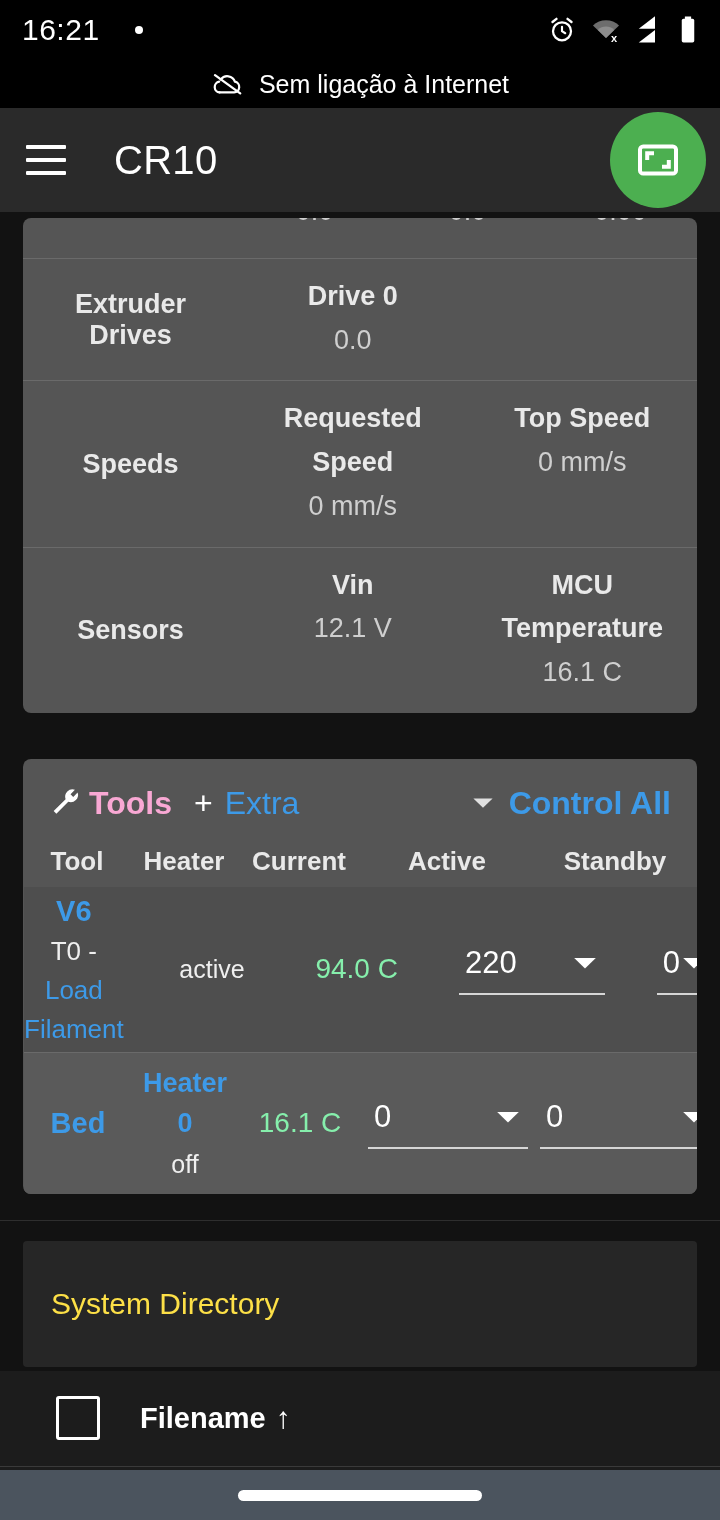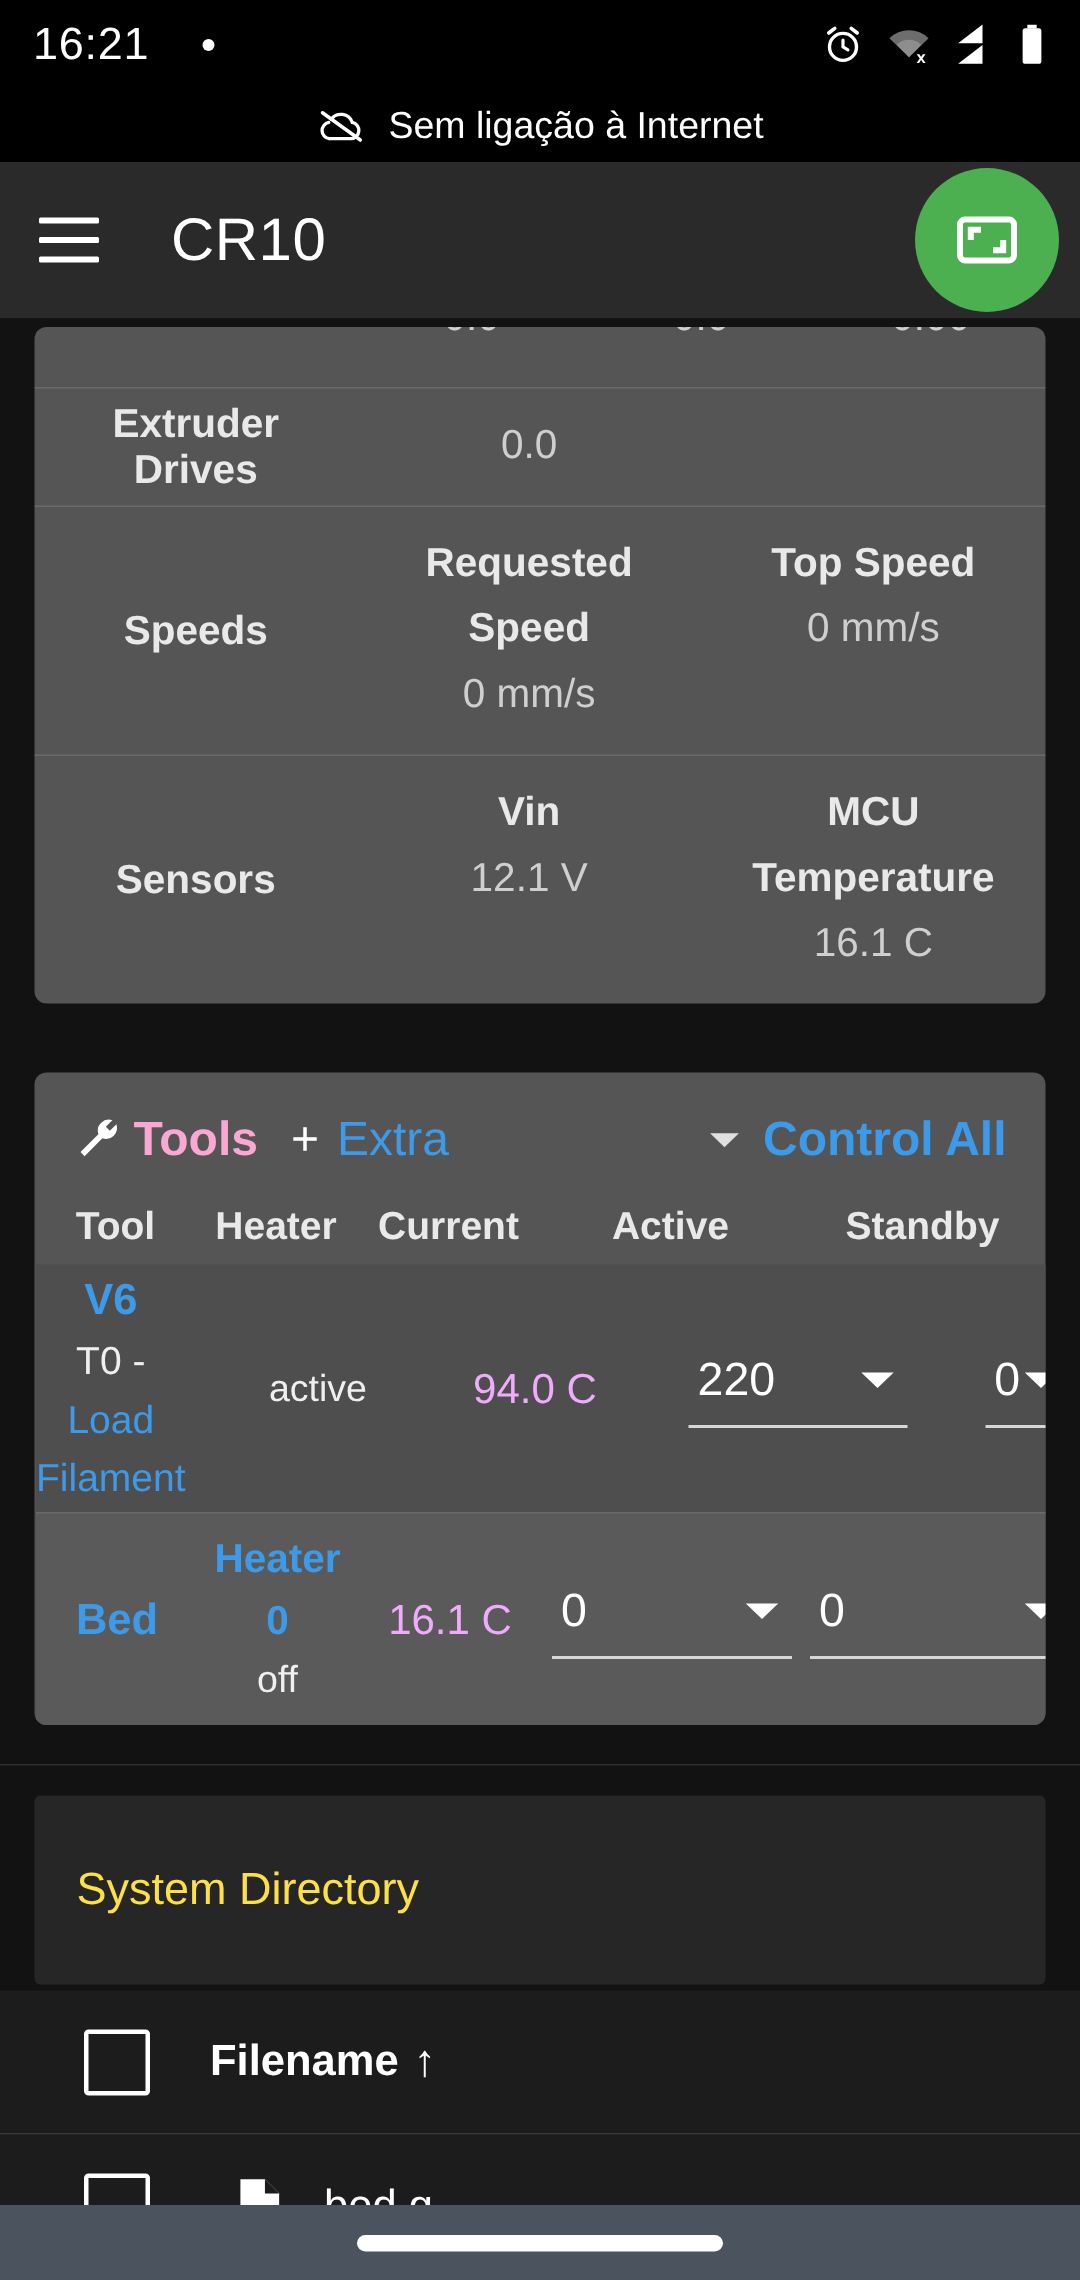--- a/index.html
+++ b/index.html
@@ -96,21 +96,21 @@
   .toolrow .col { text-align: center; }
   .cell-tool { width: 108px; }
   .cell-tool .name { color: #3d9ae8; font-size: 29px; font-weight: bold; line-height: 1.45; }
   .cell-tool .sub { color: #efefef; font-size: 26px; line-height: 1.5; }
   .cell-tool .link { color: #3d9ae8; font-size: 26px; line-height: 1.5; cursor: pointer; }
   .cell-heater { width: 106px; }
   .cell-heater .hl { font-size: 27px; font-weight: bold; line-height: 1.5; }
   .hl-red { color: #f4483a; }
   .hl-blue { color: #3d9ae8; }
   .cell-heater .hs { color: #efefef; font-size: 25px; line-height: 1.6; }
-  .cell-cur { width: 124px; color: #f0abfc; font-size: 28px; }
+  .cell-cur { width: 124px; color: #86efac; font-size: 28px; }
   .cell-drop { width: 172px; padding: 0 6px; }
   .cell-drop.wide { flex: 1; }
   .dropdown {
     border-bottom: 2px solid #d6d6d6; display: flex; align-items: center;
     padding: 2px 6px 12px; cursor: pointer; position: relative;
   }
   .dropdown .dval { color: #fff; font-size: 31px; flex: 1; text-align: left; }
 
   
   .filesblock { margin-top: 26px; border-top: 1px solid #2e2e2e; padding-top: 20px; }
@@ -215,20 +215,21 @@
         </div>
       </div>
 
       <div class="srow">
         <div class="srow-label">
           <div>Extruder</div>
           <div>Drives</div>
         </div>
         <div class="srow-cells">
           <div class="scell">
+            <div class="k">Drive 0</div>
             <div class="v">0.0</div>
           </div>
           <div class="scell"></div>
         </div>
       </div>
 
       <div class="srow">
         <div class="srow-label">Speeds</div>
         <div class="srow-cells">
           <div class="scell">

